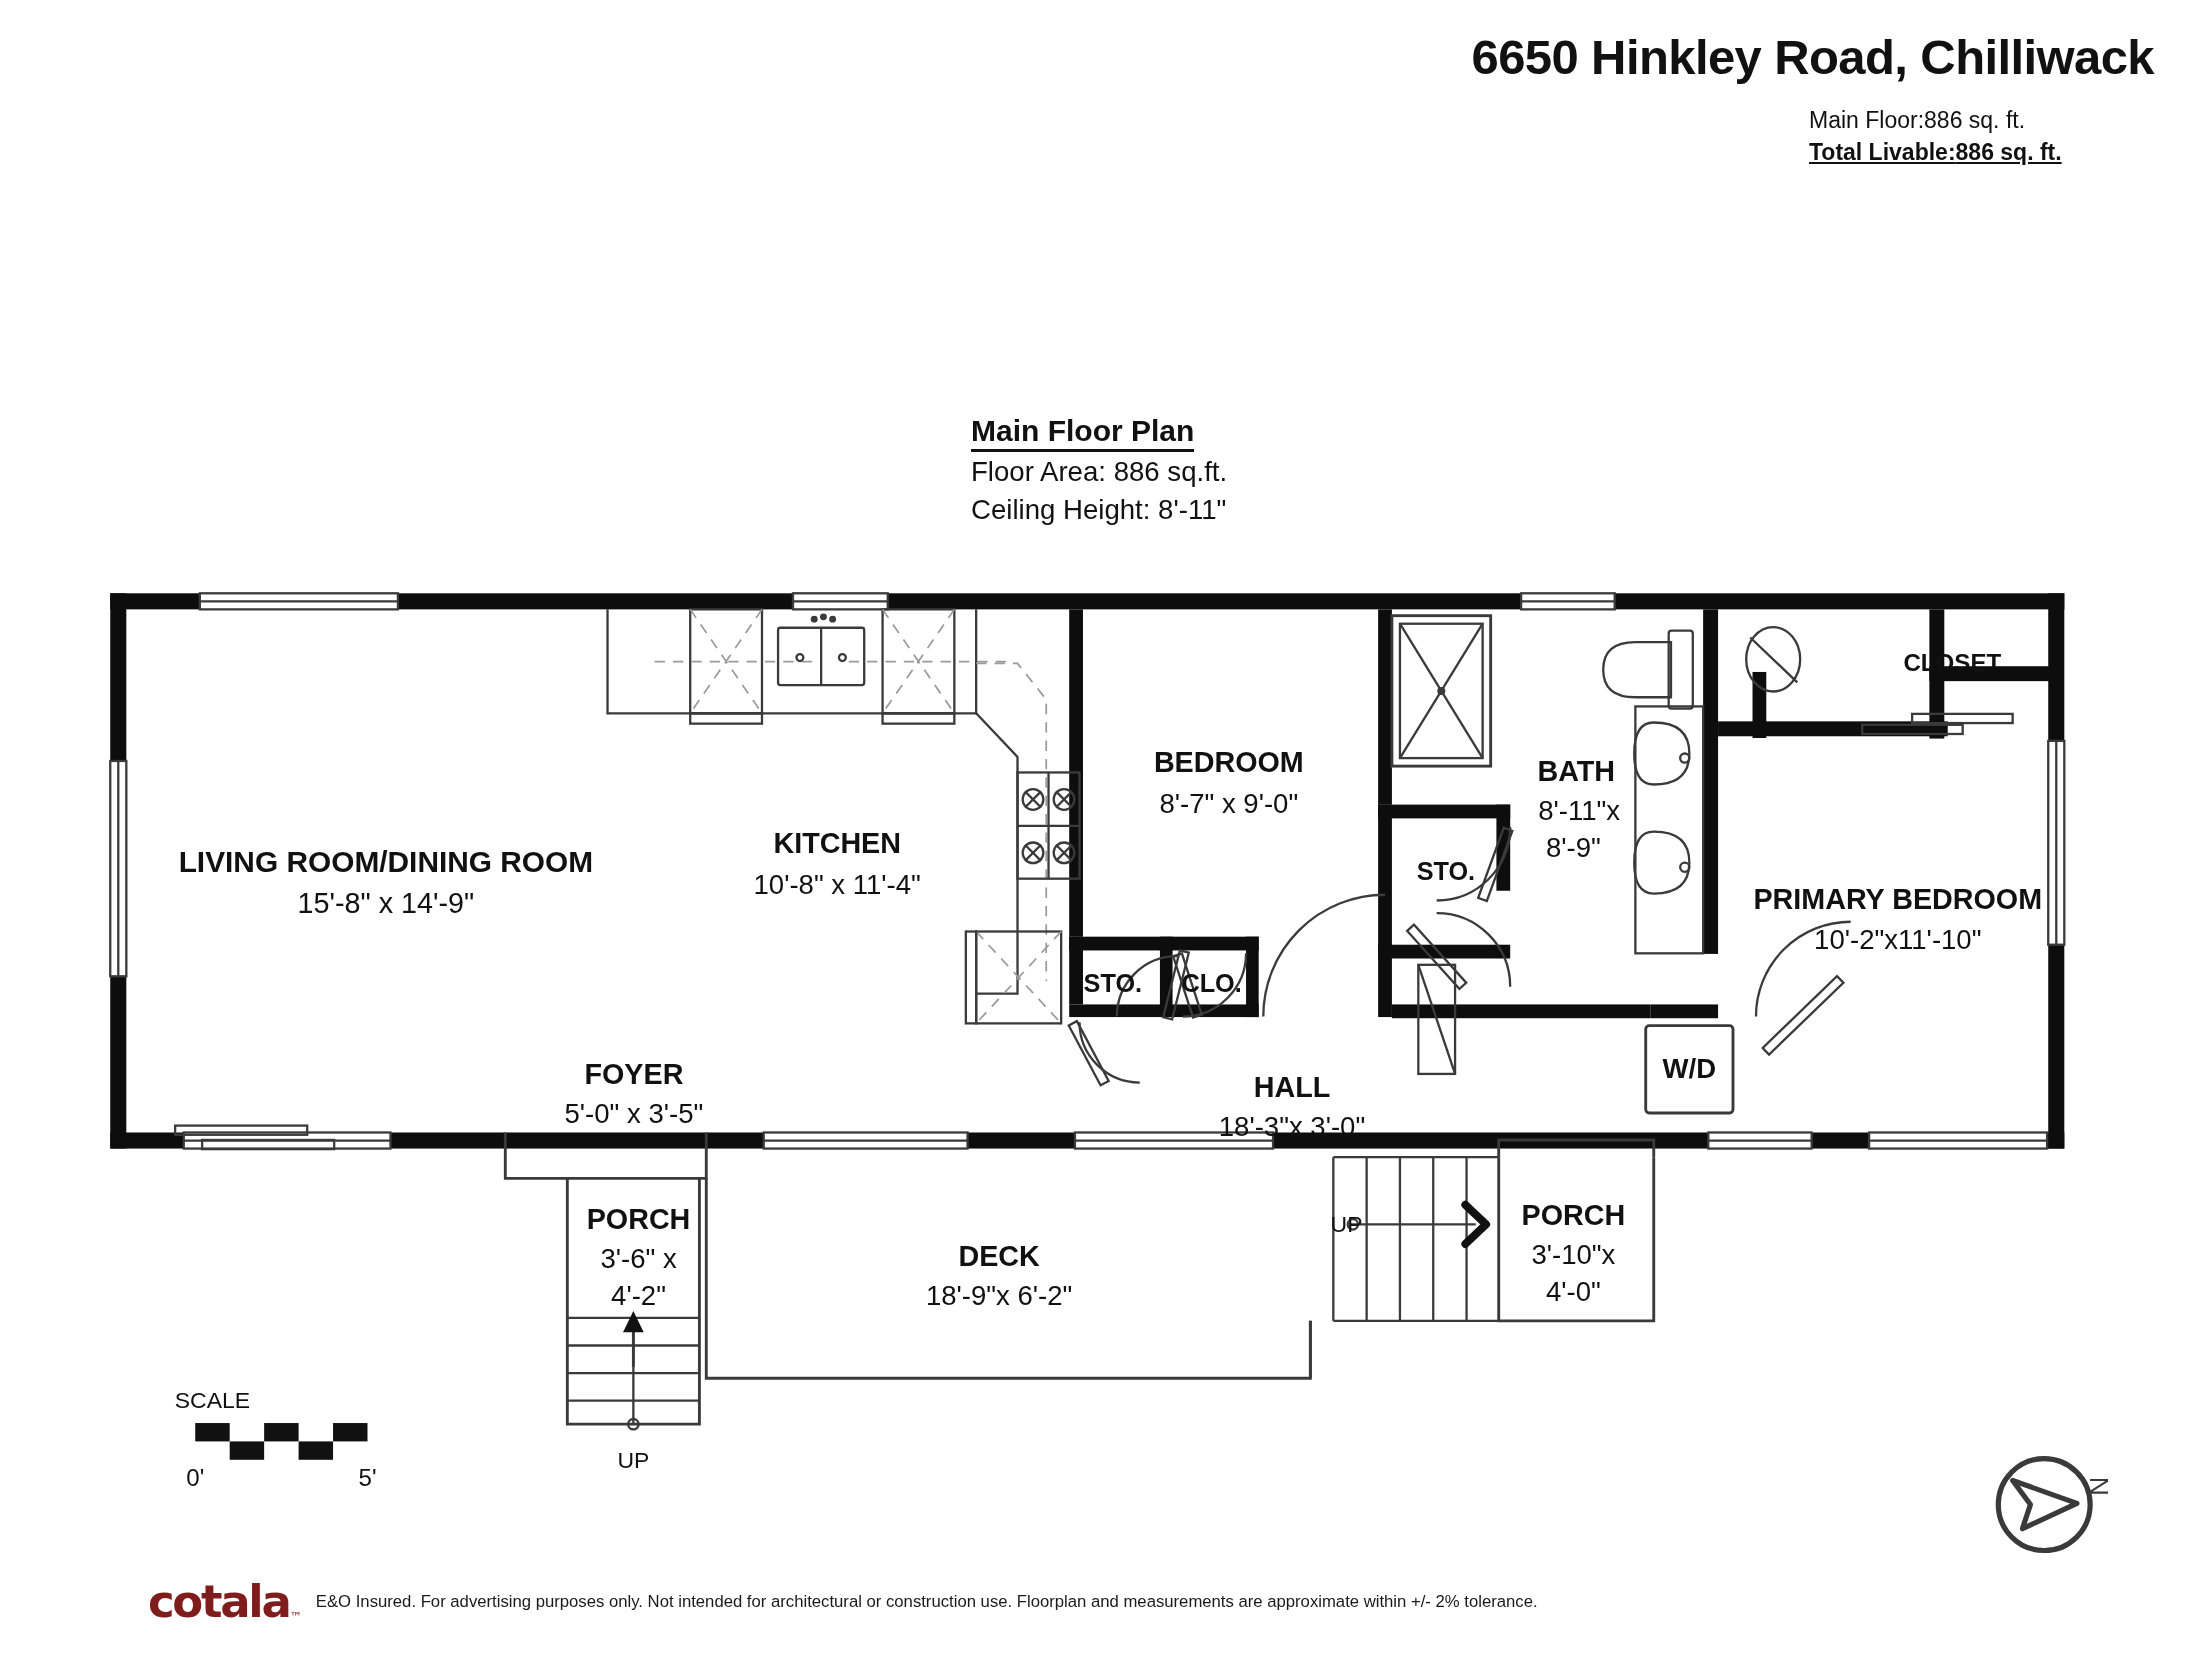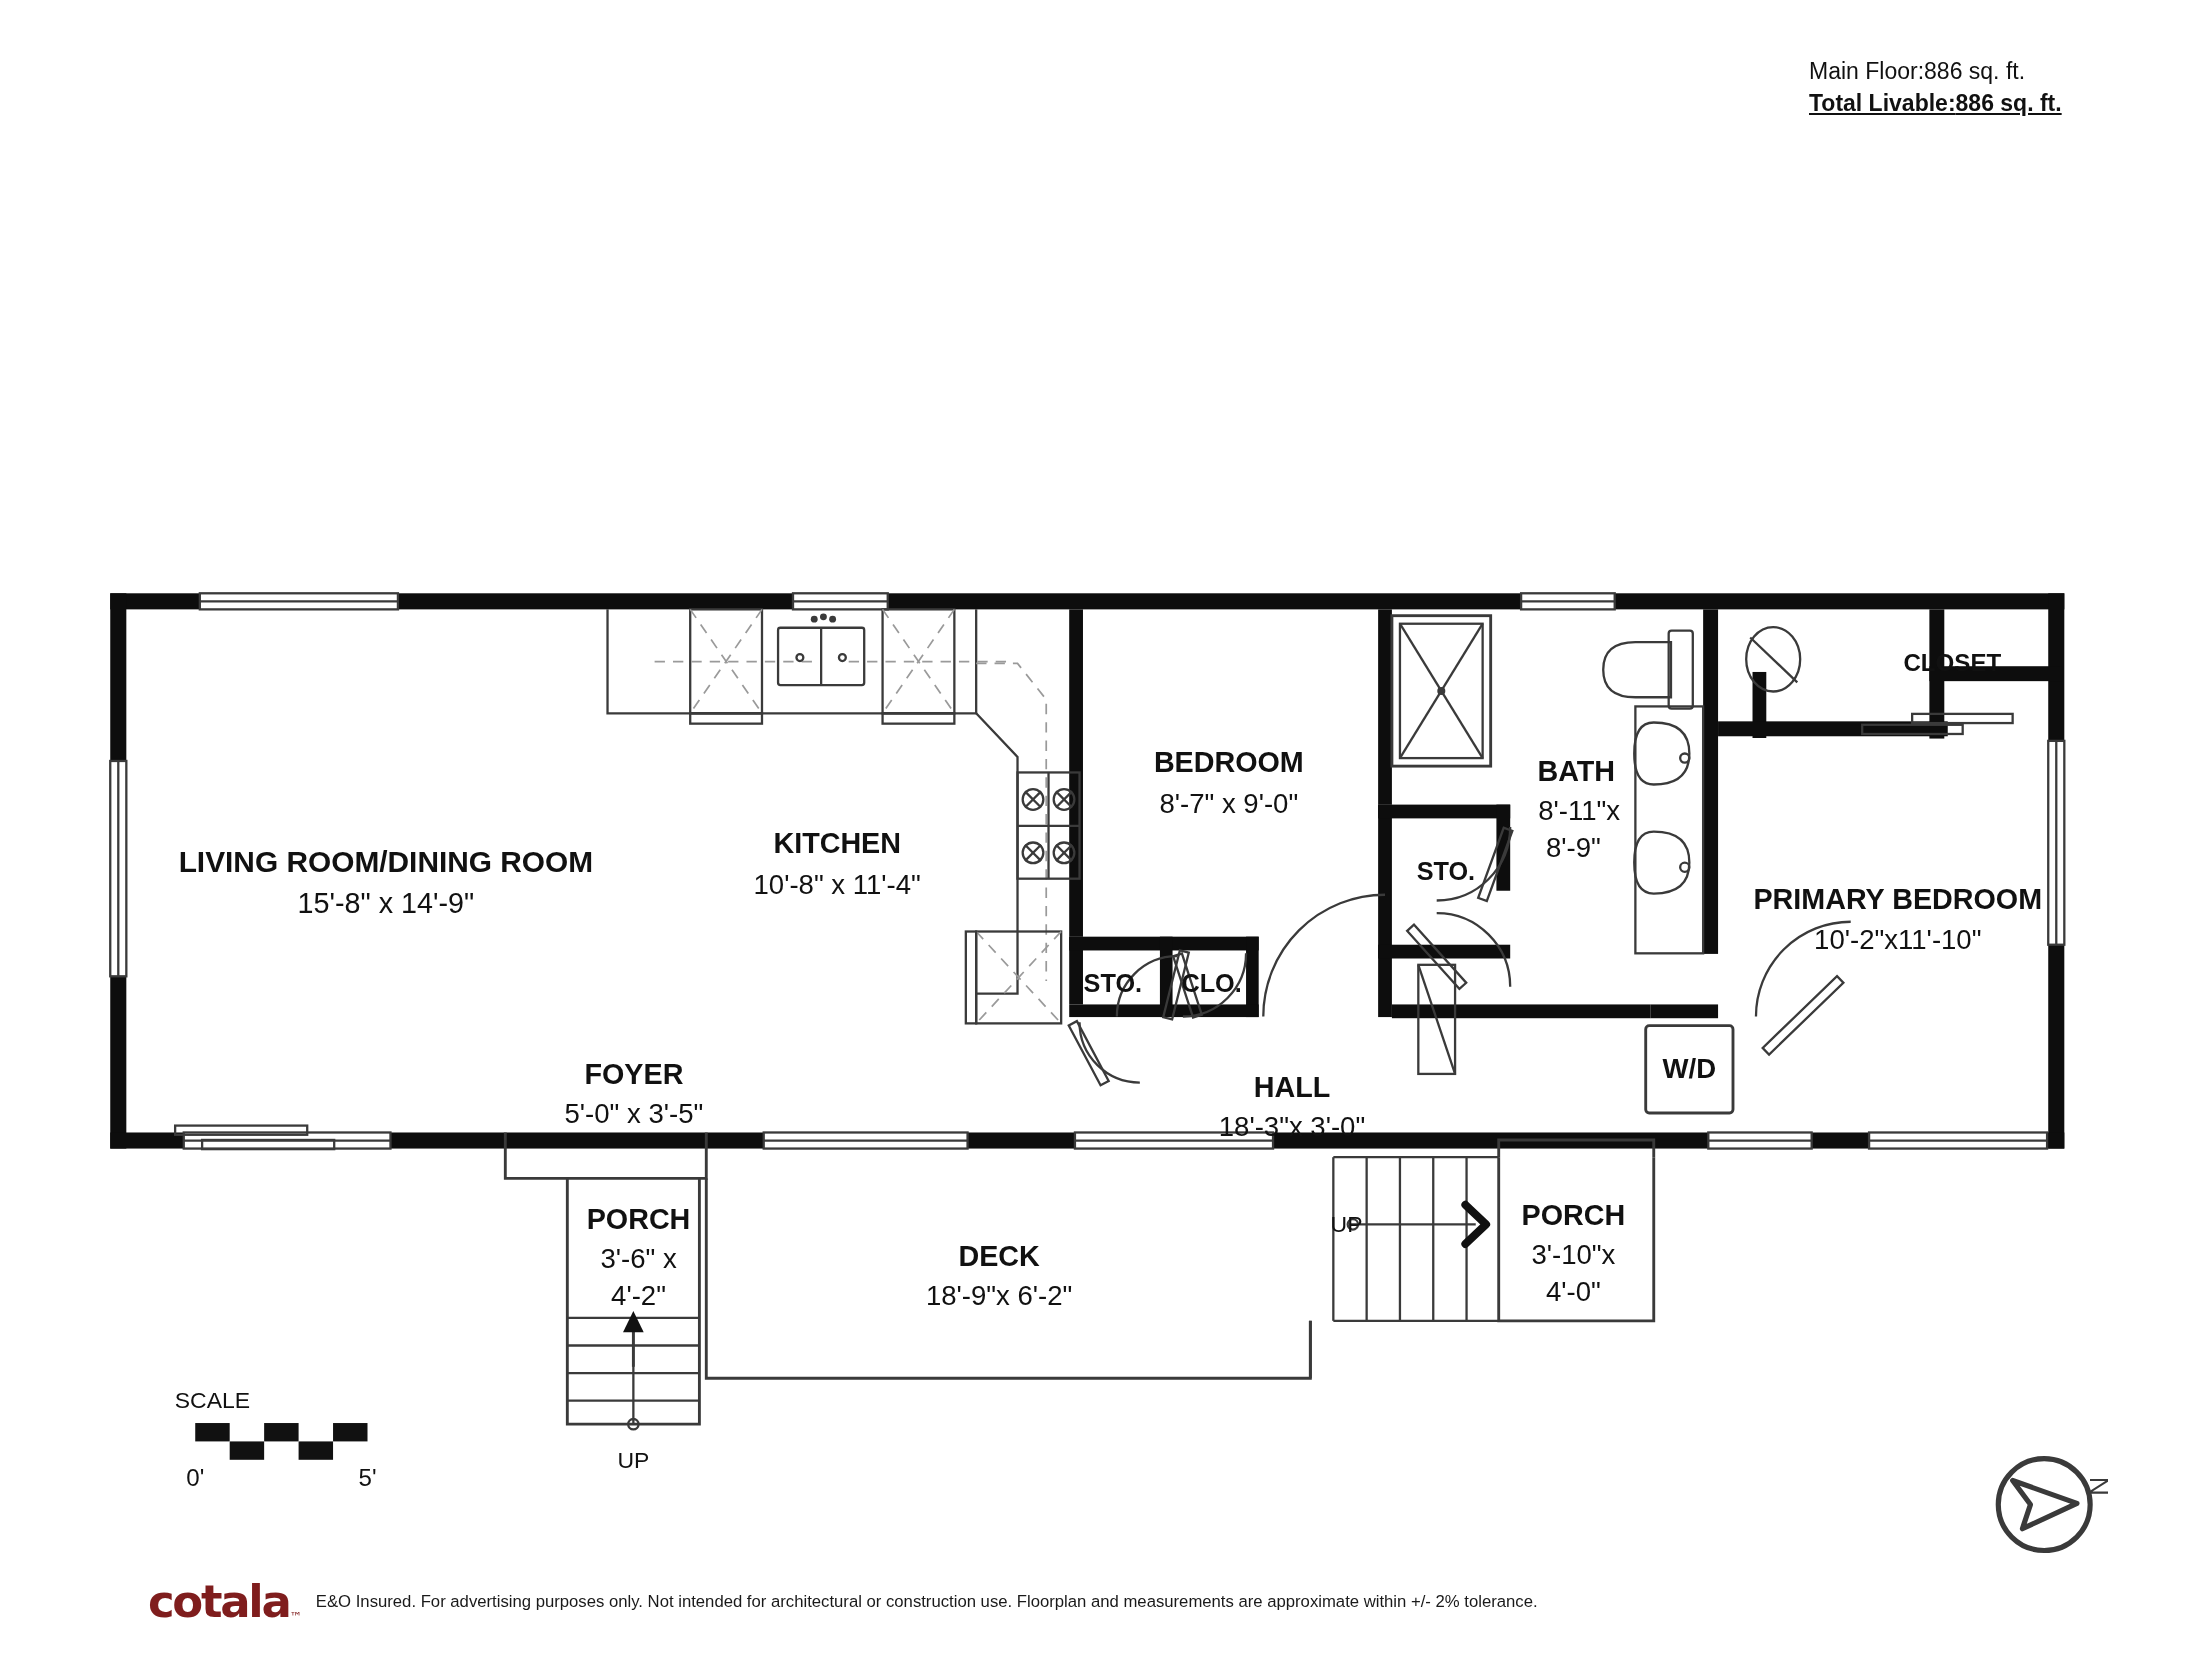--- a/index.html
+++ b/index.html
@@ -53,36 +53,42 @@
   }
   #brand-tm{font-size:12.6px;vertical-align:bottom;letter-spacing:0;font-weight:normal;}
   #disclaimer{font-size:16.7px;margin-left:13.8px;color:#1a1a1a;white-space:nowrap;}
 </style>
 </head>
 <body>
 
 <div class="sheet">
 
   <div id="header">
+    <div id="address-title">6650 Hinkley Road, Chilliwack</div>
 
     <div id="stats">
       <div class="stat-col left">
         <div class="stat-row">
           <span class="k">Main Floor:</span>
           <span class="v">886 sq. ft.</span>
         </div>
         <div class="stat-row bold">
           <span class="k">Total Livable:</span>
           <span class="v">886 sq. ft.</span>
         </div>
       </div>
 
     </div>
   </div>
 
+  <div id="plan-title-block">
+    <div id="plan-title">Main Floor Plan</div>
+    <div class="plan-sub">Floor Area: 886 sq.ft.</div>
+    <div class="plan-sub">Ceiling Height: 8'-11"</div>
+  </div>
 
   <div id="plan-wrap">
   <svg id="plan" width="2205" height="1654" viewBox="0 0 3840 2880" xmlns="http://www.w3.org/2000/svg">
     <defs>
       <style>
         .w{fill:#0d0d0d;stroke:none}
         .thin{fill:none;stroke:#3a3a3a;stroke-width:4}
         .thin2{fill:none;stroke:#3a3a3a;stroke-width:5}
         .dash{fill:none;stroke:#9a9a9a;stroke-width:3;stroke-dasharray:18 14}
         .win{fill:#ffffff;stroke:#3a3a3a;stroke-width:4}

